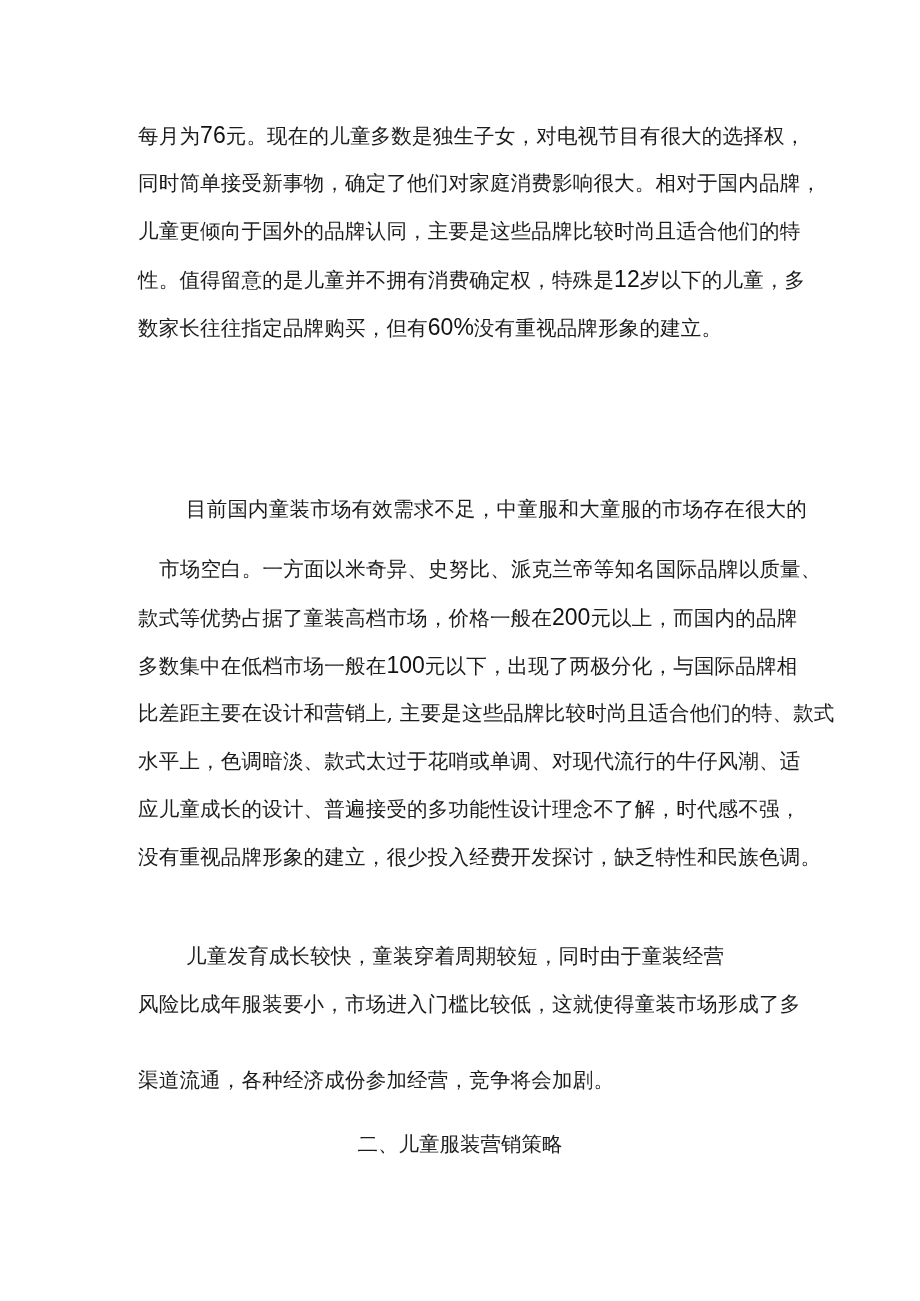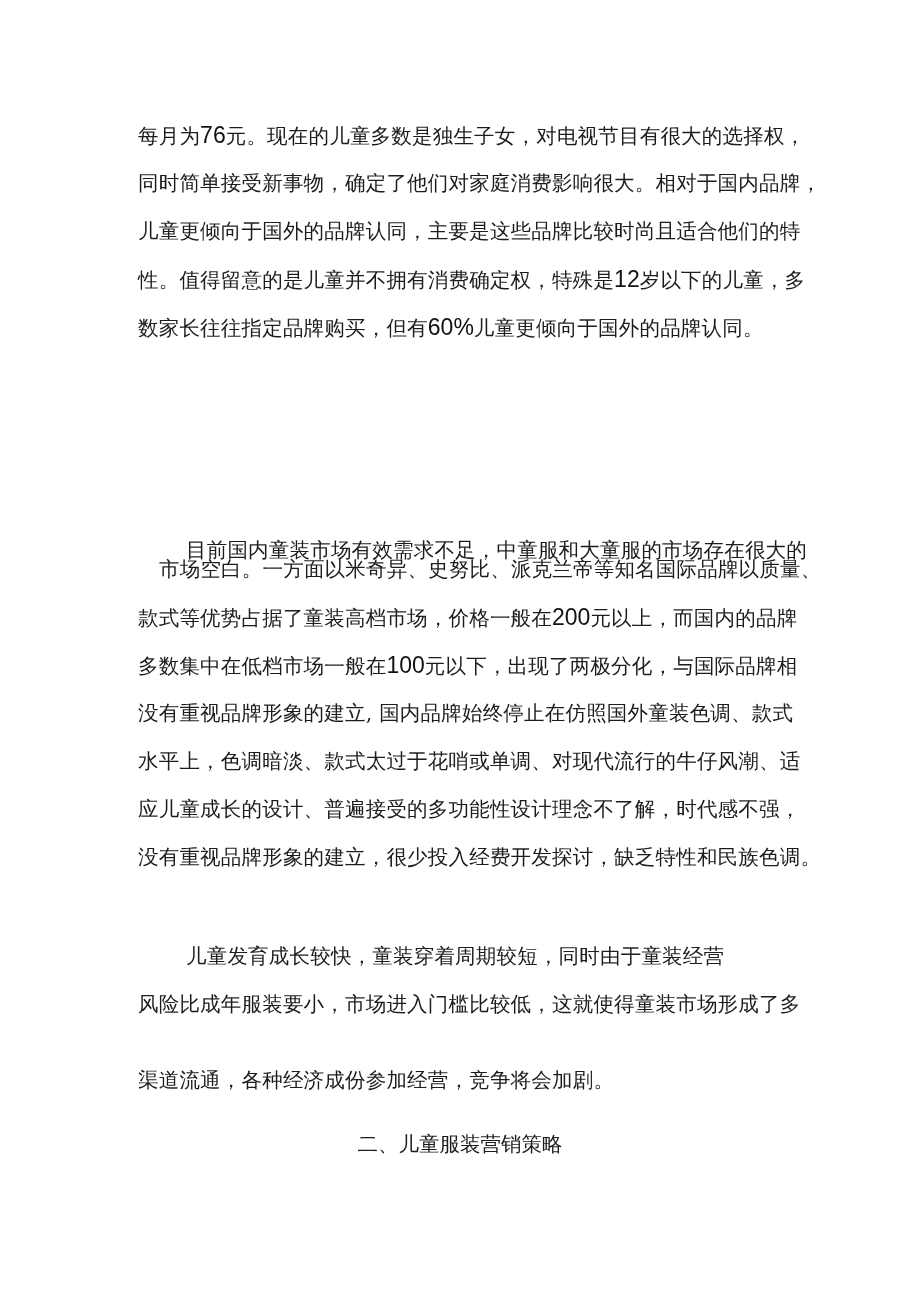--- a/index.html
+++ b/index.html
@@ -54,30 +54,30 @@
 </head>
 <body>
 
 <div class="page">
 
   <div>
     <div class="line" style="top:123px;"><span>每月为</span><span class="num">76</span><span>元。现在的儿童多数是独生子女，对电视节目有很大的选择权，</span></div>
     <div class="line" style="top:171px;"><span>同时简单接受新事物，确定了他们对家庭消费影响很大。相对于国内品牌，</span></div>
     <div class="line" style="top:219px;"><span>儿童更倾向于国外的品牌认同，主要是这些品牌比较时尚且适合他们的特</span></div>
     <div class="line" style="top:267px;"><span>性。值得留意的是儿童并不拥有消费确定权，特殊是</span><span class="num">12</span><span>岁以下的儿童，多</span></div>
-    <div class="line" style="top:315px;"><span>数家长往往指定品牌购买，但有</span><span class="num">60%</span><span>儿童更倾向于国外的品牌认同。</span></div>
+    <div class="line" style="top:315px;"><span>数家长往往指定品牌购买，但有</span><span class="num">60%</span><span>没有重视品牌形象的建立。</span></div>
   </div>
 
 
   <div>
-    <div class="line indent" style="top:538px;"><span>目前国内童装市场有效需求不足，中童服和大童服的市场存在很大的</span></div>
+    <div class="line indent" style="top:497px;"><span>目前国内童装市场有效需求不足，中童服和大童服的市场存在很大的</span></div>
     <div class="line" style="top:557px;margin-left:21px;"><span>市场空白。一方面以米奇异、史努比、派克兰帝等知名国际品牌以质量、</span></div>
     <div class="line" style="top:605px;"><span>款式等优势占据了童装高档市场，价格一般在</span><span class="num">200</span><span>元以上，而国内的品牌</span></div>
     <div class="line" style="top:653px;"><span>多数集中在低档市场一般在</span><span class="num">100</span><span>元以下，出现了两极分化，与国际品牌相</span></div>
-    <div class="line" style="top:701px;"><span>没有重视品牌形象的建立, 国内品牌始终停止在仿照国外童装色调、款式</span></div>
+    <div class="line" style="top:701px;"><span>比差距主要在设计和营销上, 主要是这些品牌比较时尚且适合他们的特、款式</span></div>
     <div class="line" style="top:749px;"><span>水平上，色调暗淡、款式太过于花哨或单调、对现代流行的牛仔风潮、适</span></div>
     <div class="line" style="top:797px;"><span>应儿童成长的设计、普遍接受的多功能性设计理念不了解，时代感不强，</span></div>
     <div class="line" style="top:845px;"><span>没有重视品牌形象的建立，很少投入经费开发探讨，缺乏特性和民族色调。</span></div>
   </div>
 
   <div>
     <div class="line indent" style="top:944px;"><span>儿童发育成长较快，童装穿着周期较短，同时由于童装经营</span></div>
     <div class="line" style="top:992px;"><span>风险比成年服装要小，市场进入门槛比较低，这就使得童装市场形成了多</span></div>
     <div class="line" style="top:1068px;"><span>渠道流通，各种经济成份参加经营，竞争将会加剧。</span></div>
   </div>

